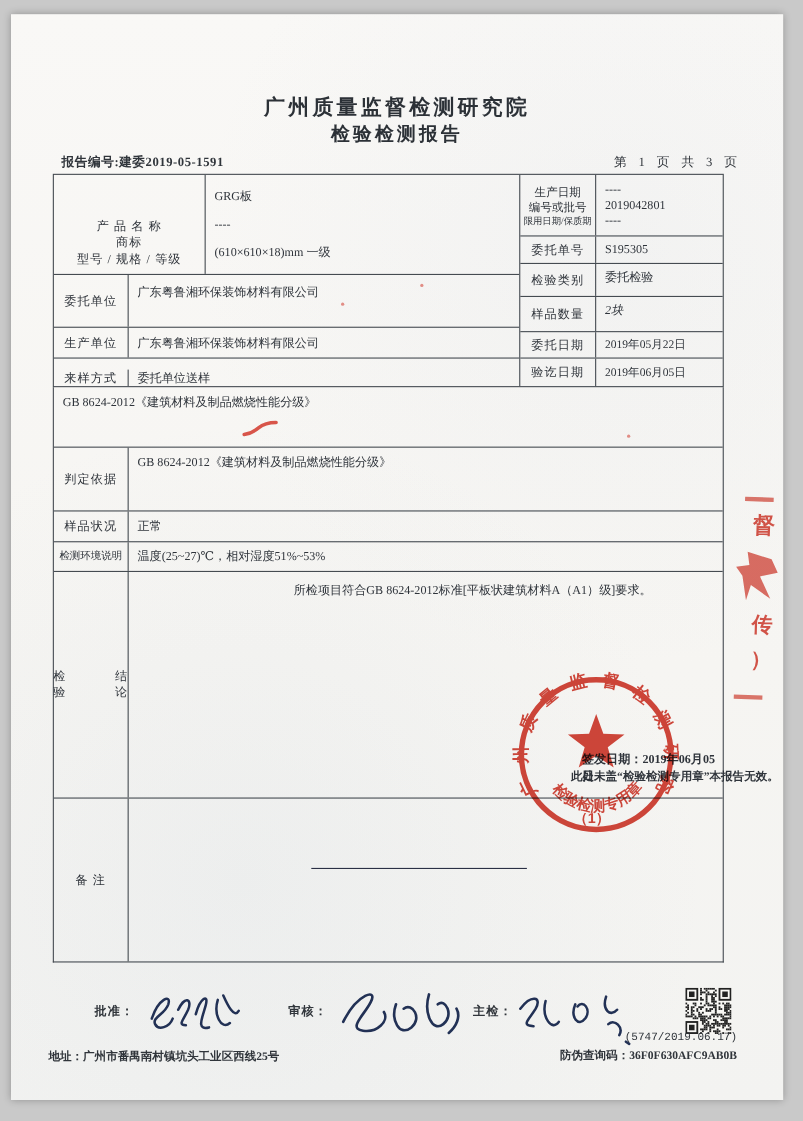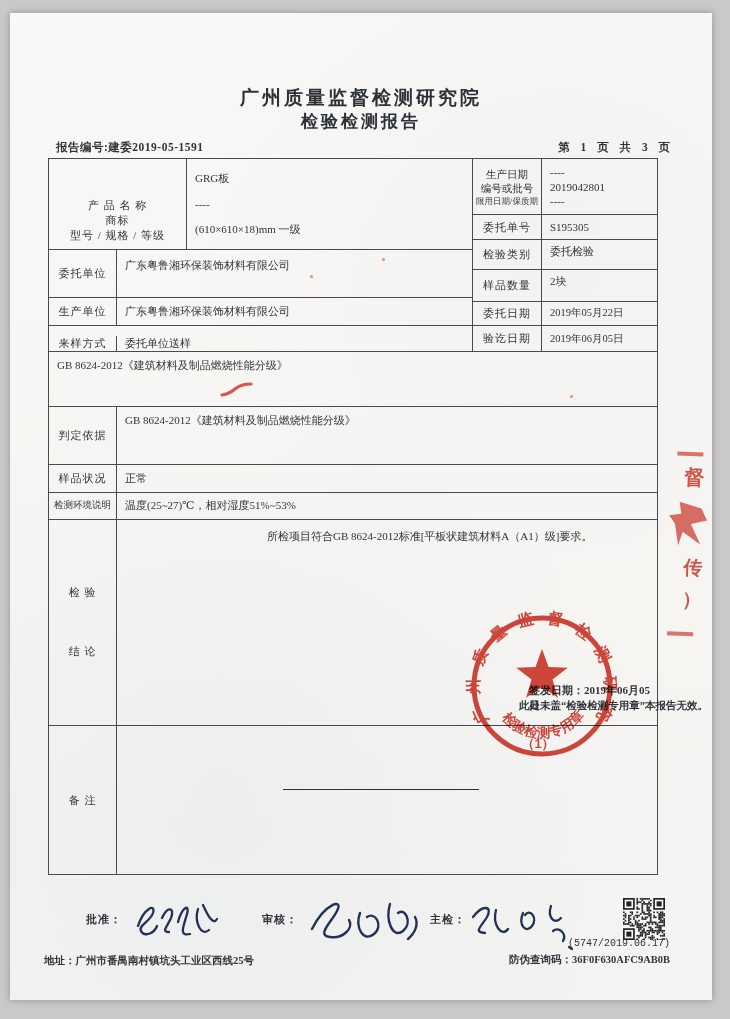--- a/index.html
+++ b/index.html
@@ -10,42 +10,42 @@
            radial-gradient(circle at 78% 22%, rgba(190,200,215,.10), transparent 40%),
            radial-gradient(circle at 30% 80%, rgba(180,195,210,.12), transparent 45%),
            linear-gradient(180deg,#f9f8f6 0%,#f6f5f2 60%,#f3f3f1 100%);
          box-shadow:0 0 7px rgba(0,0,0,.28);}
   .abs{position:absolute;}
   .title1{left:0;top:72px;width:100%;text-align:center;
           font:bold 19px "Liberation Sans","DejaVu Sans",sans-serif;letter-spacing:3px;color:#2c3137;}
   .title2{left:0;top:97px;width:100%;text-align:center;
           font:bold 17px "Liberation Sans","DejaVu Sans",sans-serif;letter-spacing:3px;color:#2c3137;}
   .metaL{left:46px;top:127px;font-size:11.5px;font-weight:bold;letter-spacing:.5px;}
-  .metaR{right:38px;top:127px;font-size:11.5px;font-weight:bold;letter-spacing:4px;}
+  .metaR{right:38px;top:127px;font-size:11.5px;font-weight:normal;letter-spacing:4px;}
   
   .band{position:absolute;left:38px;width:610px;border:1.2px solid #454b51;box-sizing:border-box;display:flex;}
   .band1{top:145px;height:194px;}
   .band2{top:339px;height:523px;flex-direction:column;border-top:none;}
   .col-l{width:424px;border-right:1px solid #454b51;box-sizing:border-box;display:flex;flex-direction:column;}
   .col-r{flex:1;display:flex;flex-direction:column;}
   .trow{display:flex;box-sizing:border-box;border-bottom:1px solid #454b51;}
   .trow:last-child{border-bottom:none;}
   .lab{border-right:1px solid #454b51;box-sizing:border-box;display:flex;align-items:center;
        justify-content:center;text-align:center;font-size:11px;letter-spacing:1px;color:#2e333a;}
   .val{flex:1;display:flex;align-items:center;padding-left:8px;box-sizing:border-box;font-size:11px;color:#2f343b;}
   .w138{width:138px;}.w68{width:68px;}.w69{width:69px;}
   .stack{display:flex;flex-direction:column;justify-content:flex-end;align-items:center;padding:6px 0;}
   .stackL{display:flex;flex-direction:column;justify-content:space-around;align-items:flex-start;padding:6px 0 6px 8px;}
   .tiny{font-size:8.5px;letter-spacing:0;}
   .sm{font-size:10.5px;letter-spacing:0;}
   .rel{position:relative;}
   .concl-text{position:absolute;left:150px;top:9px;font-size:11px;}
   .issue{position:absolute;left:412px;top:163px;font-size:11px;font-weight:bold;}
   .invalid{position:absolute;left:402px;top:179px;font-size:10.5px;font-weight:bold;white-space:nowrap;}
-  .kv2{display:flex;flex-direction:column;gap:44px;align-items:center;justify-content:center;width:100%;}
+  .kv2{display:flex;flex-direction:row;gap:44px;align-items:center;justify-content:center;width:100%;}
   .remark-line{position:absolute;left:166px;top:63px;width:196px;height:0;border-top:1.6px solid #2a3045;}
   
   .stamp-main{position:absolute;left:447px;top:588px;width:170px;height:170px;mix-blend-mode:multiply;opacity:.92;}
   .stamp-edge{position:absolute;right:0;top:437px;width:46px;height:200px;mix-blend-mode:multiply;opacity:.85;
               transform:rotate(2deg);overflow:hidden;}
   .scribble{position:absolute;left:210px;top:368px;width:34px;height:18px;}
   .dot{position:absolute;width:3px;height:3px;border-radius:50%;background:rgba(210,56,43,.55);}
   
   .sigrow{position:absolute;top:880px;left:0;width:100%;height:70px;}
   .siglab{position:absolute;font-size:11px;font-weight:bold;letter-spacing:1px;}
@@ -109,21 +109,21 @@
       <div class="trow" style="height:25px;">
         <div class="lab w69">委托单号</div>
         <div class="val">S195305</div>
       </div>
       <div class="trow" style="height:30px;">
         <div class="lab w69">检验类别</div>
         <div class="val" style="align-items:flex-start;padding-top:4px;">委托检验</div>
       </div>
       <div class="trow" style="height:32px;">
         <div class="lab w69">样品数量</div>
-        <div class="val" style="align-items:flex-start;padding-top:4px;">2块</div>
+        <div class="val" style="align-items:flex-start;padding-top:4px;font-style:italic;">2块</div>
       </div>
       <div class="trow" style="height:25px;">
         <div class="lab w69">委托日期</div>
         <div class="val sm">2019年05月22日</div>
       </div>
       <div class="trow" style="height:25px;border-bottom:none;">
         <div class="lab w69">验讫日期</div>
         <div class="val sm">2019年06月05日</div>
       </div>
     </div>

